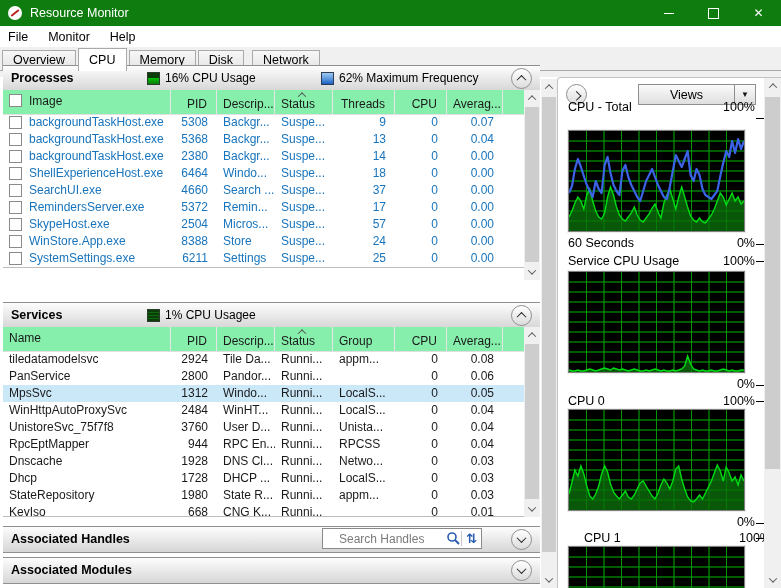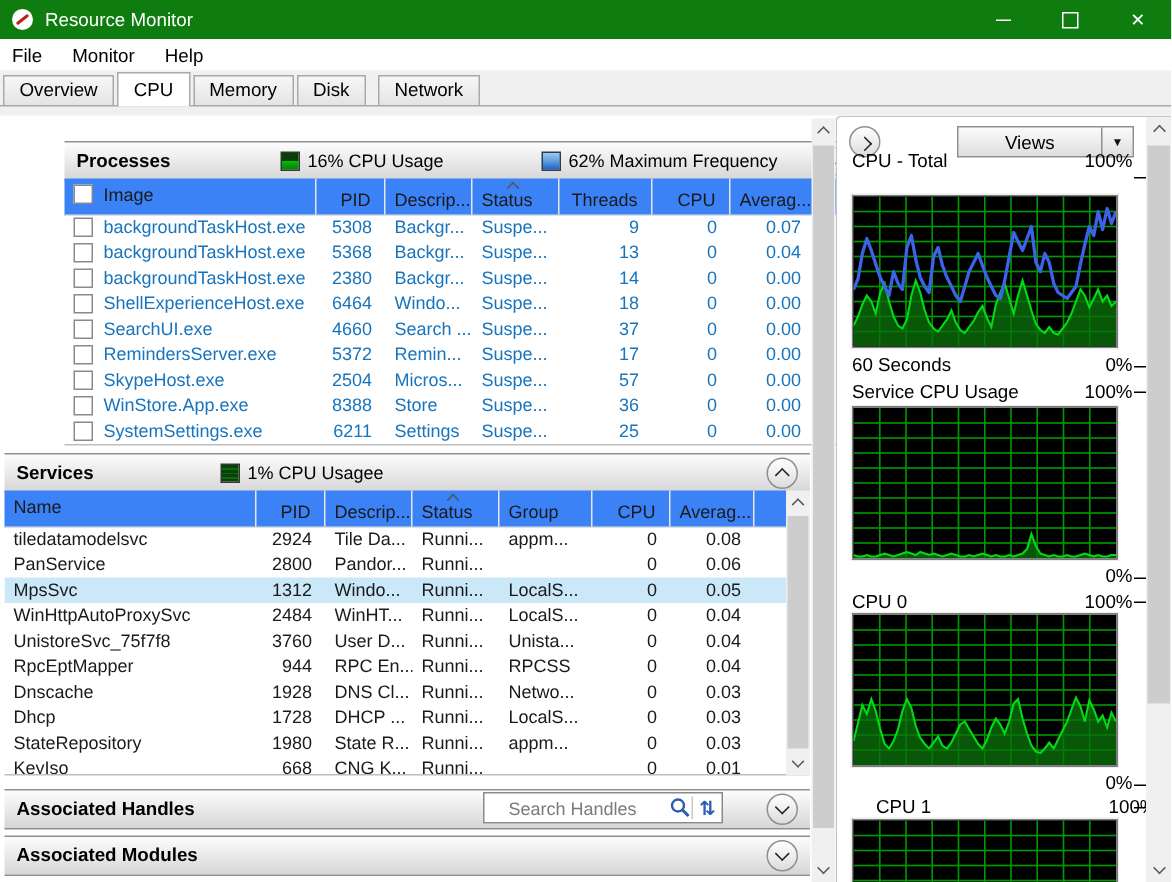--- a/index.html
+++ b/index.html
@@ -41,21 +41,21 @@
   
   .circle-btn{position:absolute;width:21px;height:21px;border-radius:50%;border:1px solid #8f8f8f;
       background:linear-gradient(#ffffff,#dcdcdc);box-sizing:border-box;display:flex;align-items:center;justify-content:center;}
   .chev{width:6px;height:6px;border-right:1.6px solid #222;border-bottom:1.6px solid #222;display:block;}
   .chev.up{transform:rotate(-135deg) translate(-1px,-1px);}
   .chev.down{transform:rotate(45deg) translate(-1px,-1px);}
   .chev.right{transform:rotate(-45deg) translate(-1px,1px);}
   
   .tablebox{position:absolute;left:0;top:25px;right:0;bottom:0;border-bottom:1px solid #bdbdbd;}
   .thead{position:absolute;left:0;top:0;width:521px;height:24px;display:flex;align-items:flex-end;
-      border-bottom:1px solid #e0e0e0;background:#3b82f6;}
+      border-bottom:1px solid #e0e0e0;background:#86efac;}
   .hcell{box-sizing:border-box;height:24px;display:flex;align-items:flex-end;padding-bottom:3px;
       border-right:1px solid #e6e6e6;font-size:12px;color:#1a1a1a;overflow:hidden;white-space:nowrap;}
   .tbody{position:absolute;left:0;top:24px;width:521px;bottom:0;overflow:hidden;}
   .trow{display:flex;height:17px;line-height:17px;white-space:nowrap;}
   .trow.sel{background:#cbe8f9;}
   .cell{box-sizing:border-box;overflow:hidden;}
   .blue .txt,.cell.blue{color:#1874bc;}
   .dark{color:#1a1a1a;}
   .c-name{flex:0 0 168px;padding-left:6px;display:flex;align-items:center;}
   .c-pid{flex:0 0 46px;}
@@ -127,21 +127,21 @@
   <div class="tabwrap">
     <div class="tabstrip" id="tabstrip">
         <span class="tab t-overview">Overview</span>
         <span class="tab active t-cpu">CPU</span>
         <span class="tab t-memory">Memory</span>
         <span class="tab t-disk">Disk</span>
         <span class="tab t-network">Network</span>
       </div>
   </div>
 
-  <div class="section" style="left:3px;top:94px;width:537px;height:203px;margin-left:40px;">
+  <div class="section" style="left:3px;top:65px;width:537px;height:203px;">
     <div class="sec-header">
       <span class="sec-title">Processes</span>
       <span class="mini-icon icon-green-bright" style="left:144px;"></span>
       <span class="sec-label" style="left:162px;">16% CPU Usage</span>
       <span class="mini-icon icon-blue" style="left:318px;"></span>
       <span class="sec-label" style="left:336px;">62% Maximum Frequency</span>
       <span class="circle-btn" style="right:8px;top:2px;">
           <span class="chev up"></span>
         </span>
     </div>
@@ -259,21 +259,21 @@
             <div class="cell c-avg a-right blue"><span class="txt">0.00</span></div>
           </div>
           <div class="trow">
             <div class="cell c-name a-left blue">
               <span class="cb"></span>
               <span class="txt">WinStore.App.exe</span>
             </div>
             <div class="cell c-pid a-right blue"><span class="txt">8388</span></div>
             <div class="cell c-desc a-left blue"><span class="txt">Store</span></div>
             <div class="cell c-status a-left blue"><span class="txt">Suspe...</span></div>
-            <div class="cell c-mid a-right blue"><span class="txt">36</span></div>
+            <div class="cell c-mid a-right blue"><span class="txt">24</span></div>
             <div class="cell c-cpu a-right blue"><span class="txt">0</span></div>
             <div class="cell c-avg a-right blue"><span class="txt">0.00</span></div>
           </div>
           <div class="trow">
             <div class="cell c-name a-left blue">
               <span class="cb"></span>
               <span class="txt">SystemSettings.exe</span>
             </div>
             <div class="cell c-pid a-right blue"><span class="txt">6211</span></div>
             <div class="cell c-desc a-left blue"><span class="txt">Settings</span></div>

